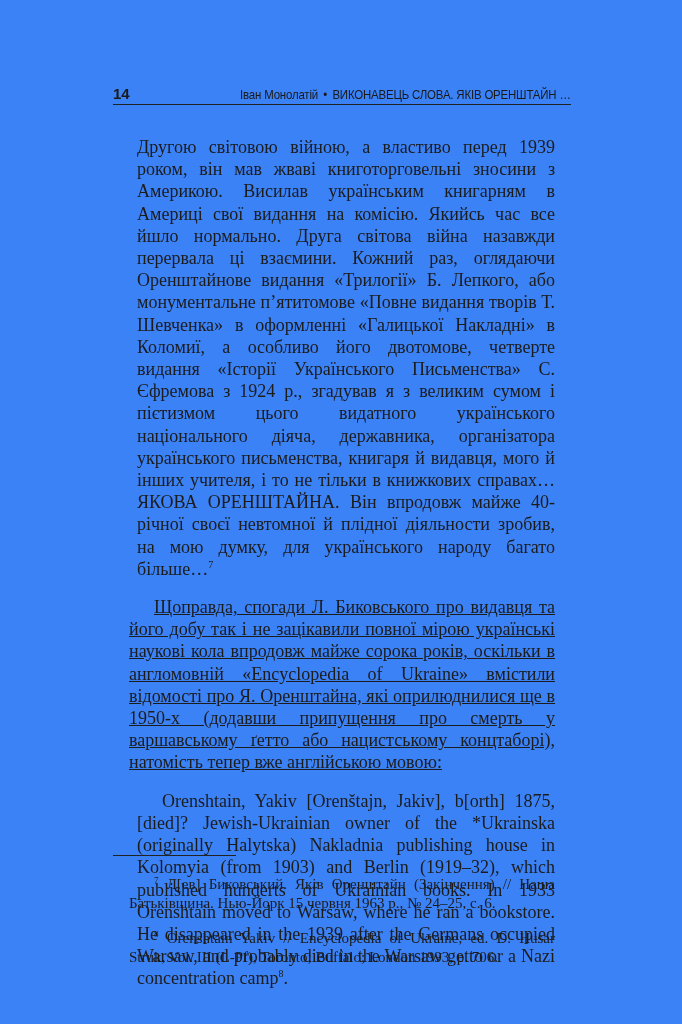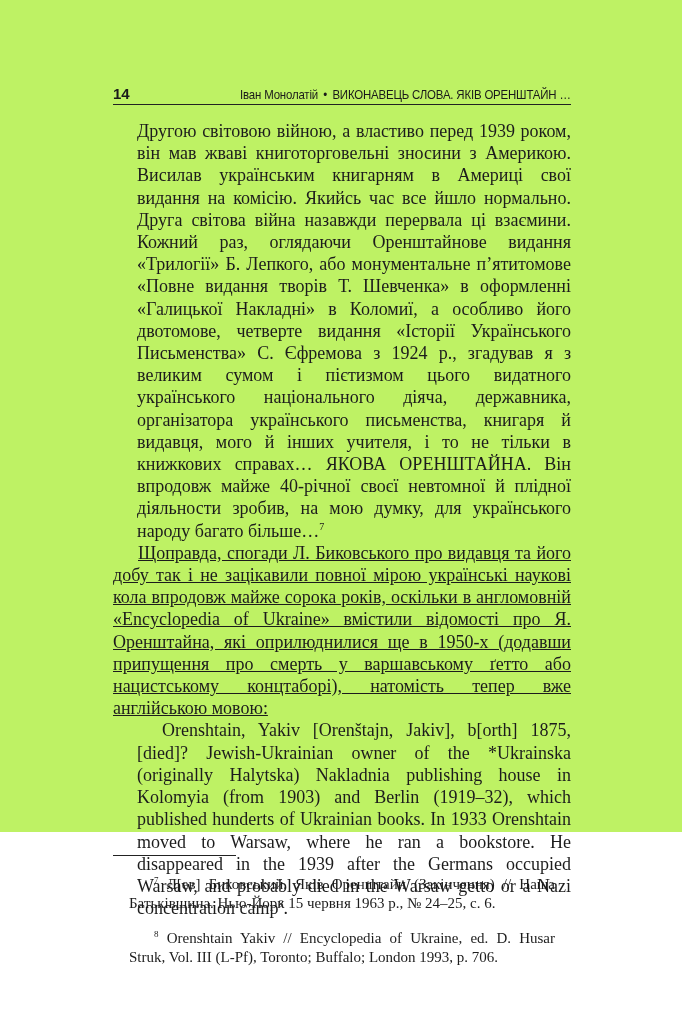--- a/index.html
+++ b/index.html
@@ -1,30 +1,30 @@
 <!DOCTYPE html>
 <html><head>
 <meta charset="utf-8">
 <style>
   html, body { margin: 0; padding: 0; background: #ffffff; }
   body { width: 682px; height: 1024px; position: relative; overflow: hidden; }
-  .page { position: absolute; left: 0; top: 0; width: 682px; height: 832px; background: #bef264; }
+  .page { position: absolute; left: 0; top: 0; width: 682px; height: 1024px; background: #3b82f6; }
   .header {
     position: absolute; left: 113px; top: 86px; width: 458px; height: 18px;
     font-family: "Liberation Sans", sans-serif; color: #1a1a1a;
     border-bottom: 1px solid #222;
   }
   .page-num { position: absolute; left: 0; top: 0; font-size: 15px; font-weight: bold; line-height: 16px; }
   .running-head { position: absolute; right: 0; top: 1px; font-size: 13px; line-height: 15px; letter-spacing: -0.2px; transform: scaleX(0.88); transform-origin: right center; white-space: nowrap; }
   .running-head .bullet { margin: 0 6px; }
   .body-text {
     position: absolute; left: 113px; top: 120px; width: 458px;
     font-family: "Liberation Serif", serif; font-size: 18px; line-height: 22.2px; color: #1c1c1c;
   }
-  .body-text p { margin: 0; text-align: justify; text-align-last: left; }
+  .body-text p { margin: 16px; text-align: justify; text-align-last: left; }
   .quote-uk { margin-left: 24px !important; }
   .indent { text-indent: 25px; text-decoration: underline; }
   .quote-en { margin-left: 24px !important; text-indent: 25px; }
   sup { font-size: 10px; line-height: 0; vertical-align: super; }
   .fn-rule { position: absolute; left: 113px; top: 855px; width: 123px; height: 1px; background: #222; }
   .footnotes {
     position: absolute; left: 113px; top: 859px; width: 458px;
     font-family: "Liberation Serif", serif; font-size: 15px; line-height: 19px; color: #1c1c1c;
   }
   .footnotes p { margin: 16px; text-indent: 25px; text-align: justify; text-align-last: left; }

